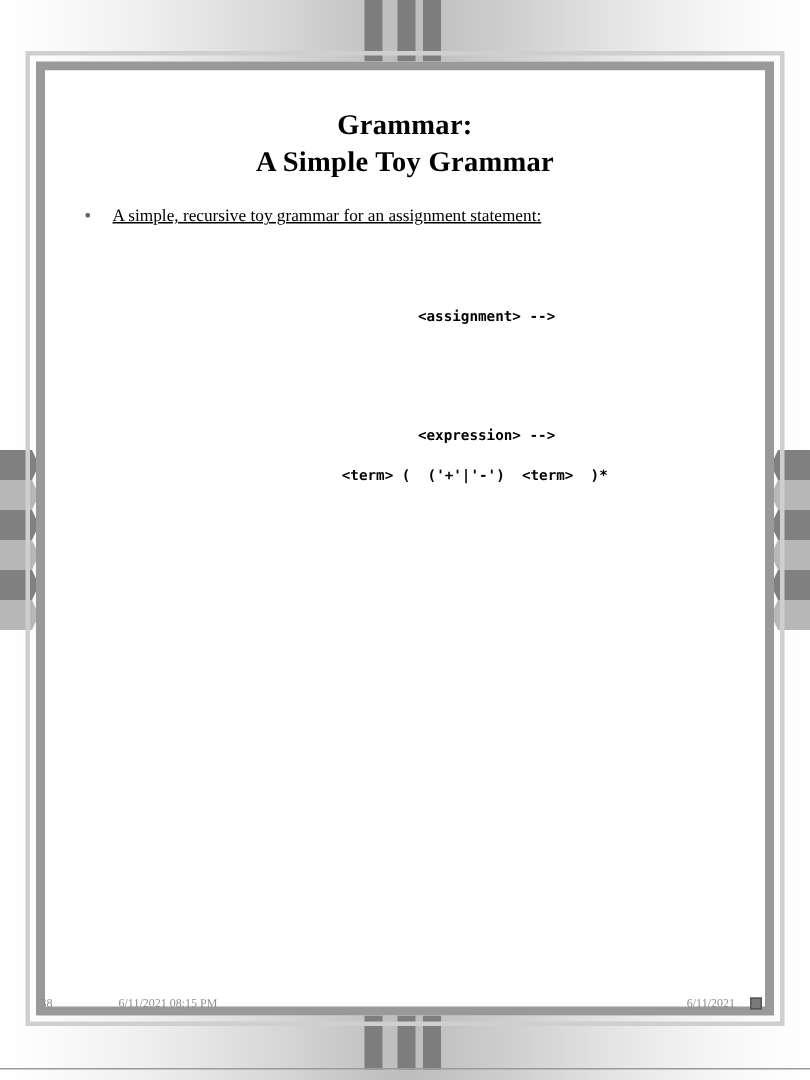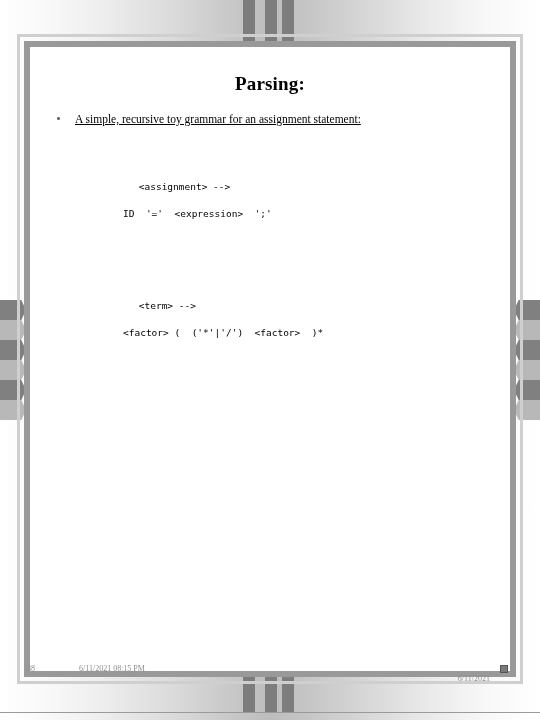--- a/index.html
+++ b/index.html
@@ -203,23 +203,24 @@
     margin-left: 17px;
   }
 
   
   #grammar {
     margin-top: 13px;
     margin-left: 63px;
     font-family: "DejaVu Sans Mono", "Liberation Mono", monospace;
     font-size: 9.5px;
     line-height: 13.5px;
-    font-weight: normal;
+    font-weight: bold;
     color: #000000;
     white-space: pre;
+    text-align: center;
   }
   #grammar .rule { margin-bottom: 11px; }
   #grammar .rule:last-child { margin-bottom: 0; }
   #grammar .rhs { padding-left: 30px; display: block; }
 
   
   #footer {
     position: absolute;
     left: 24px;
     top: 663px;
@@ -238,21 +239,21 @@
   #footer .fdate {
     position: absolute;
     left: 55px;
     top: 1px;
     font-size: 8px;
     color: #8e8e8e;
   }
   #footer .fdate-right {
     position: absolute;
     right: 22px;
-    top: 11px;
+    top: 1px;
     font-size: 8px;
     color: #8e8e8e;
   }
   #footer .fmark {
     position: absolute;
     right: 4px;
     top: 2px;
     width: 8px;
     height: 8px;
     background: #7a7a7a;
@@ -296,38 +297,38 @@
     <div class="chev dark" style="top:80px"></div>
     <div class="chev light" style="top:100px"></div>
   </div>
 
   <div id="outer-frame"></div>
   <div id="inner-frame"></div>
 
   <div id="content">
 
     <div id="title">
-      <span>Parsing:</span>
+      <span>Grammar:</span>
+      <span class="line2">A Simple Toy Grammar</span>
     </div>
 
     <ul class="bullets" id="intro-bullet">
       <li class="bullet">
         <span class="dot"></span>
         <span>A simple, recursive toy grammar for an assignment statement:</span>
       </li>
     </ul>
 
     <div id="grammar">
       <div class="rule">
         <span>&lt;assignment&gt; --&gt;</span>
-        <span class="rhs">ID  '='  &lt;expression&gt;  ';'</span>
       </div>
       <div class="rule">
-        <span>&lt;term&gt; --&gt;</span>
-        <span class="rhs">&lt;factor&gt; (  ('*'|'/')  &lt;factor&gt;  )*</span>
+        <span>&lt;expression&gt; --&gt;</span>
+        <span class="rhs">&lt;term&gt; (  ('+'|'-')  &lt;term&gt;  )*</span>
       </div>
     </div>
 
   </div>
 
   <div id="footer">
     <span class="fnum">38</span>
     <span class="fdate">6/11/2021 08:15 PM</span>
     <span class="fdate-right">6/11/2021</span>
     <span class="fmark"></span>

